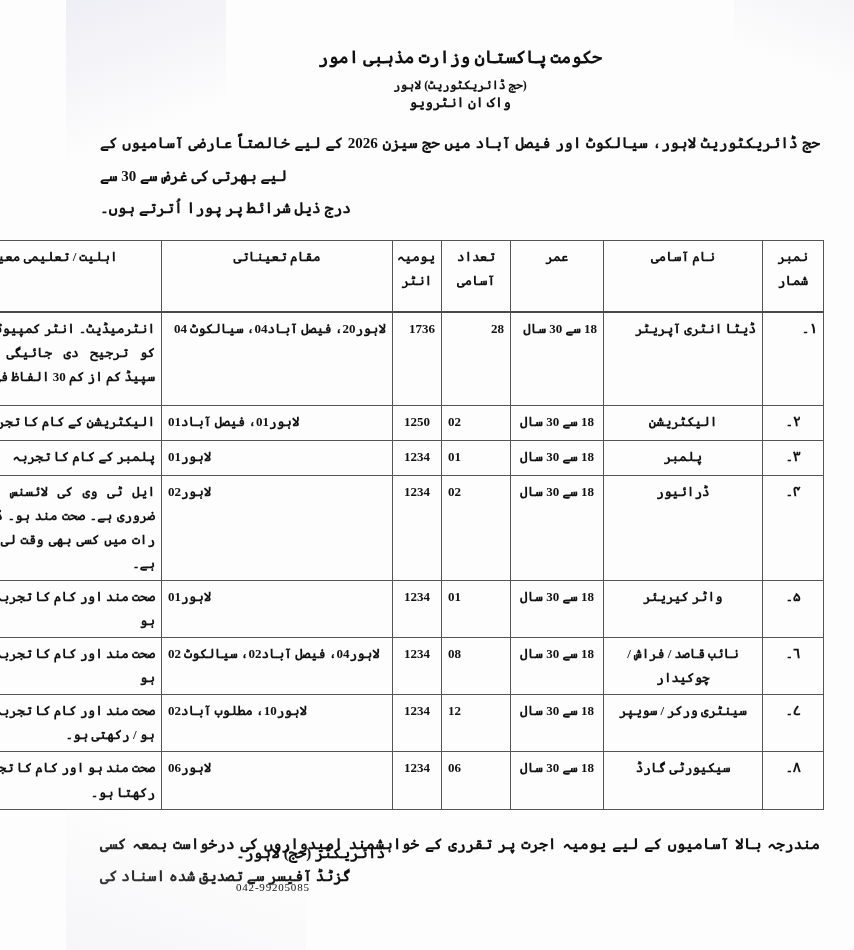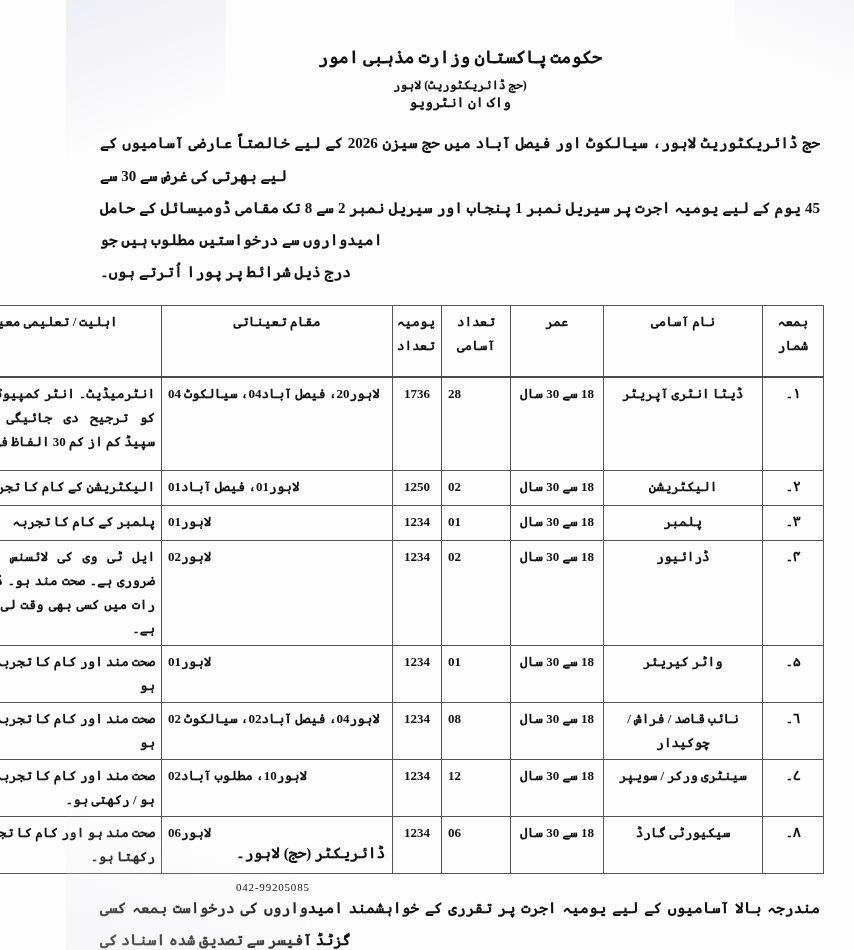--- a/index.html
+++ b/index.html
@@ -111,21 +111,21 @@
   .col-elig  { width: 210px; text-align: right; }
 
   th.col-count, th.col-place { text-align: center; }
   th.col-elig { text-align: center; }
 
   .hdr-stacked {
     display: block;
     text-align: center;
   }
 
-  tbody tr.r-tall td { height: 84px; }
+  tbody tr.r-tall td { height: 84px; text-align: right; }
   tbody tr.r-tallest td { height: 96px; }
   tbody tr.r-normal td { height: 26px; }
 
   td.col-elig { text-align: right; }
   td.col-elig.justified {
     text-align: justify;
     text-align-last: right;
   }
 
   
@@ -172,37 +172,36 @@
   <div class="scan-haze-c"></div>
 
   <div class="doc-header">
     <div class="org-line-1">حکومت پاکستان وزارت مذہبی امور</div>
     <div class="org-line-2">(حج ڈائریکٹوریٹ) لاہور</div>
     <div class="notice-kind">واک ان انٹرویو</div>
   </div>
 
   <div class="intro-block">
     <span class="intro-line">حج ڈائریکٹوریٹ لاہور، سیالکوٹ اور فیصل آباد میں حج سیزن 2026 کے لیے خالصتاً عارضی آسامیوں کے لیے بھرتی کی غرض سے 30 سے</span>
-    <span class="intro-line">45 یوم کے لیے یومیہ اجرت پر سیریل نمبر 1 پنجاب اور سیریل نمبر 2 سے 8 تک مقامی ڈومیسائل کے حامل امیدواروں سے درخواستیں مطلوب ہیں جو</span>
     <span class="intro-line last">درج ذیل شرائط پر پورا اُترتے ہوں۔</span>
   </div>
 
   <table class="vacancy-table">
     <thead>
       <tr>
         <th class="col-sn">
-          <span class="hdr-stacked">بمعہ</span>
+          <span class="hdr-stacked">نمبر</span>
           <span class="hdr-stacked ln2">شمار</span>
         </th>
         <th class="col-name">نام آسامی</th>
         <th class="col-age">عمر</th>
         <th class="col-count">تعداد آسامی</th>
         <th class="col-wage">
           <span class="hdr-stacked">یومیہ</span>
-          <span class="hdr-stacked ln2">تعداد</span>
+          <span class="hdr-stacked ln2">انٹر</span>
         </th>
         <th class="col-place">مقام تعیناتی</th>
         <th class="col-elig">اہلیت / تعلیمی معیار</th>
       </tr>
     </thead>
     <tbody>
       <tr class="r-tall">
         <td class="col-sn">۱۔</td>
         <td class="col-name">ڈیٹا انٹری آپریٹر</td>
         <td class="col-age">18 سے 30 سال</td>

